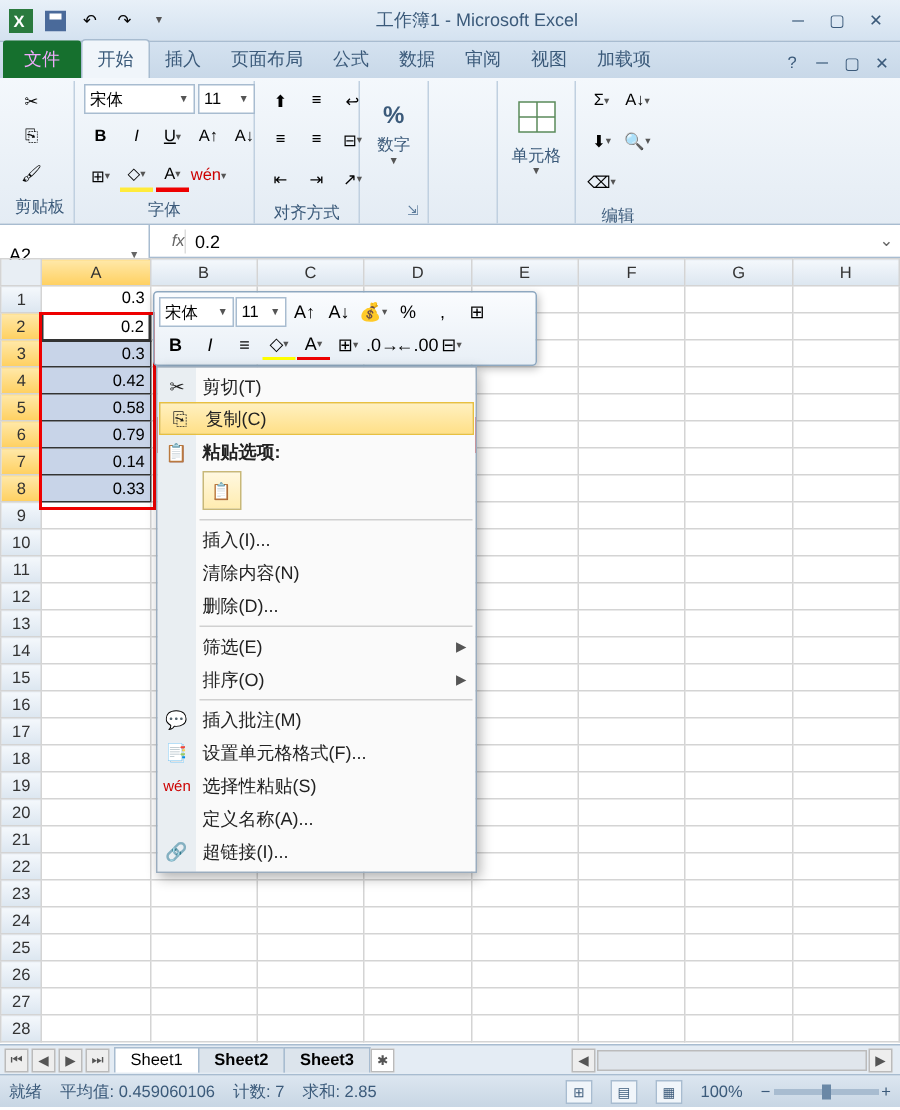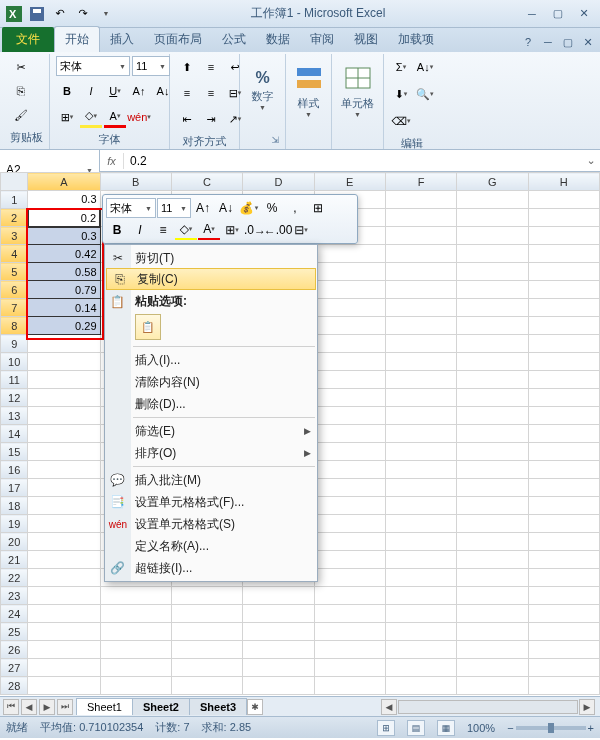--- a/index.html
+++ b/index.html
@@ -8,21 +8,21 @@
 
 .titlebar { height: 28px; background: linear-gradient(#e8f0f8, #d4e2f0); display: flex; align-items: center; padding: 0 4px; border-bottom: 1px solid #a8bcd0; }
 .titlebar .qat { display: flex; gap: 3px; align-items: center; }
 .titlebar .qat-btn { width: 20px; height: 20px; display: flex; align-items: center; justify-content: center; cursor: pointer; }
 .titlebar .title { flex: 1; text-align: center; color: #3b5a7a; font-size: 12px; }
 .titlebar .win-controls { display: flex; gap: 2px; }
 .titlebar .win-btn { width: 24px; height: 18px; display: flex; align-items: center; justify-content: center; cursor: pointer; color: #3b5a7a; }
 
 
 .ribbon-tabs { height: 24px; background: linear-gradient(#d4e2f0, #c8d8e8); display: flex; align-items: flex-end; padding: 0 2px; }
-.ribbon-tabs .file-tab { background: #16702e; color: #fde047; padding: 4px 14px; font-size: 12px; cursor: pointer; border-radius: 2px 2px 0 0;}
+.ribbon-tabs .file-tab { background: #16702e; color: #f0abfc; padding: 4px 14px; font-size: 12px; cursor: pointer; border-radius: 2px 2px 0 0;}
 .ribbon-tabs .tab { padding: 4px 10px; font-size: 12px; color: #3b5a7a; cursor: pointer; }
 .ribbon-tabs .tab.active { background: #f0f5fa; border: 1px solid #a8bcd0; border-bottom: none; border-radius: 3px 3px 0 0; }
 .ribbon-tabs .spacer { flex: 1; }
 .ribbon-tabs .help-btn { width: 20px; height: 20px; display: flex; align-items: center; justify-content: center; cursor: pointer; color: #3b5a7a; }
 
 
 .ribbon { height: 98px; background: linear-gradient(#f4f8fc, #e4ecf4); border-bottom: 1px solid #a8bcd0; display: flex; padding: 2px 4px 0; }
 .ribbon-group { border-right: 1px solid #c0d0e0; padding: 2px 6px; display: flex; flex-direction: column; }
 .ribbon-group-content { flex: 1; display: flex; gap: 3px; align-items: flex-start; }
 .ribbon-group-label { font-size: 11px; color: #3b5a7a; text-align: center; padding: 2px 0; position: relative;}
@@ -35,21 +35,21 @@
 .font-row { display: flex; gap: 2px; align-items: center; margin-bottom: 2px;}
 .font-select { width: 74px; height: 20px; border: 1px solid #a8bcd0; background: #fff; font-size: 11px; padding: 0 3px; display: flex; align-items: center; justify-content: space-between;}
 .size-select { width: 38px; height: 20px; border: 1px solid #a8bcd0; background: #fff; font-size: 11px; padding: 0 3px; display: flex; align-items: center; justify-content: space-between;}
 .drop-arrow { font-size: 7px; color: #555;}
 
 
 .formula-row { height: 22px; border-bottom: 1px solid #a8bcd0; display: flex; background: #e8eef4; }
 .name-box { width: 100px; border-right: 1px solid #a8bcd0; background: #fff; padding: 20px 6px; font-size: 12px; display: flex; align-items: center;}
 .name-box .nb-drop { margin-left: auto; font-size: 7px; color: #666;}
 .fx-area { display: flex; align-items: center; flex: 1; background: #fff;}
-.fx-label { width: 24px; text-align: center; font-style: italic; color: #666; border-right: 1px solid #ddd; padding: 2px 0;}
+.fx-label { width: 24px; text-align: right; font-style: italic; color: #666; border-right: 1px solid #ddd; padding: 2px 0;}
 .fx-input { flex: 1; padding: 2px 6px; font-size: 12px;}
 .fx-expand { width: 18px; text-align: center; color: #666; cursor: pointer;}
 
 
 .grid-area { position: relative; height: 524px; overflow: hidden;}
 .grid { border-collapse: collapse; }
 .grid th, .grid td { border: 1px solid #d4d4d4; font-size: 11px; }
 .grid .corner { width: 28px; height: 18px; background: #e8eef4; }
 .grid .colh { height: 18px; background: linear-gradient(#f4f8fc, #dce6f0); text-align: center; color: #333; font-weight: normal; width: 74px;}
 .grid .rowh { width: 28px; background: linear-gradient(#f4f8fc, #dce6f0); text-align: center; color: #333; font-weight: normal; height: 18px;}
@@ -220,30 +220,20 @@
       <div class="big-btn">
         <span class="pct-icon">%</span>
         <span class="label">数字</span>
         <span class="drop-arrow">▼</span>
       </div>
     </div>
     <div class="ribbon-group-label">&nbsp;<span class="expand">⇲</span></div>
   </div>
 
   <div class="ribbon-group" style="width:46px">
-    <div class="ribbon-group-content">
-      <div class="big-btn">
-        <svg class="icon" viewBox="0 0 32 32">
-            <rect x="4" y="6" width="24" height="8" fill="#4a8ad4"></rect>
-            <rect x="4" y="18" width="24" height="8" fill="#e8a848"></rect>
-          </svg>
-        <span class="label">样式</span>
-        <span class="drop-arrow">▼</span>
-      </div>
-    </div>
     <div class="ribbon-group-label">&nbsp;</div>
   </div>
 
   <div class="ribbon-group" style="width:52px">
     <div class="ribbon-group-content">
       <div class="big-btn">
         <svg class="icon" viewBox="0 0 32 32">
             <rect x="4" y="6" width="24" height="20" fill="#fff" stroke="#5a8a5a"></rect>
             <line x1="4" y1="16" x2="28" y2="16" stroke="#5a8a5a"></line>
             <line x1="16" y1="6" x2="16" y2="26" stroke="#5a8a5a"></line>
@@ -387,21 +377,21 @@
           <td class="cell"></td>
           <td class="cell"></td>
           <td class="cell"></td>
           <td class="cell"></td>
           <td class="cell"></td>
         </tr>
       </tbody>
       <tbody>
         <tr>
           <th class="rowh sel">8</th>
-          <td class="cell selected">0.29</td>
+          <td class="cell selected">0.33</td>
           <td class="cell"></td>
           <td class="cell"></td>
           <td class="cell"></td>
           <td class="cell"></td>
           <td class="cell"></td>
           <td class="cell"></td>
           <td class="cell"></td>
         </tr>
       </tbody>
       <tbody>
@@ -739,21 +729,21 @@
     <div class="item">
         <span class="micon">💬</span>
         <span>插入批注(M)</span>
       </div>
     <div class="item">
         <span class="micon">📑</span>
         <span>设置单元格格式(F)...</span>
       </div>
     <div class="item">
         <span class="micon" style="color:#c00;font-size:10px">wén</span>
-        <span>设置单元格格式(S)</span>
+        <span>选择性粘贴(S)</span>
       </div>
     <div class="item">
         <span>定义名称(A)...</span>
       </div>
     <div class="item">
         <span class="micon">🔗</span>
         <span>超链接(I)...</span>
       </div>
   </div>
 </div>
@@ -771,21 +761,21 @@
   <div class="nav-btn" style="background:#fff">✱</div>
   <div class="scroll-area">
     <div class="nav-btn">◀</div>
     <div class="hscroll"></div>
     <div class="nav-btn">▶</div>
   </div>
 </div>
 
 <div class="statusbar">
   <span>就绪</span>
-  <span><span>平均值:</span> <span>0.710102354</span></span>
+  <span><span>平均值:</span> <span>0.459060106</span></span>
   <span><span>计数:</span> <span>7</span></span>
   <span><span>求和:</span> <span>2.85</span></span>
   <div class="spacer"></div>
   <div class="view-btn">⊞</div>
   <div class="view-btn">▤</div>
   <div class="view-btn">▦</div>
   <span>100%</span>
   <div class="zoom">
     <span>−</span>
     <div class="zoom-slider">

